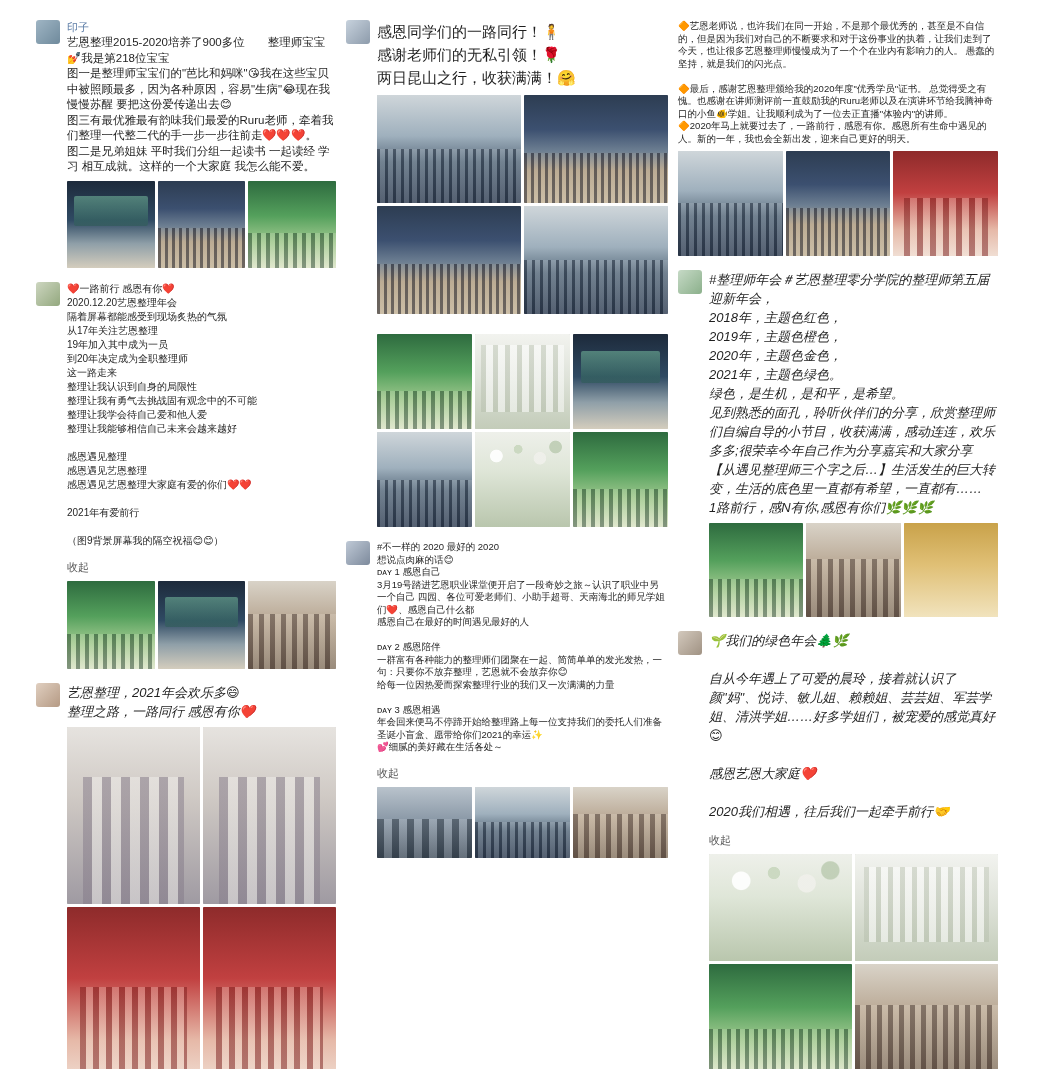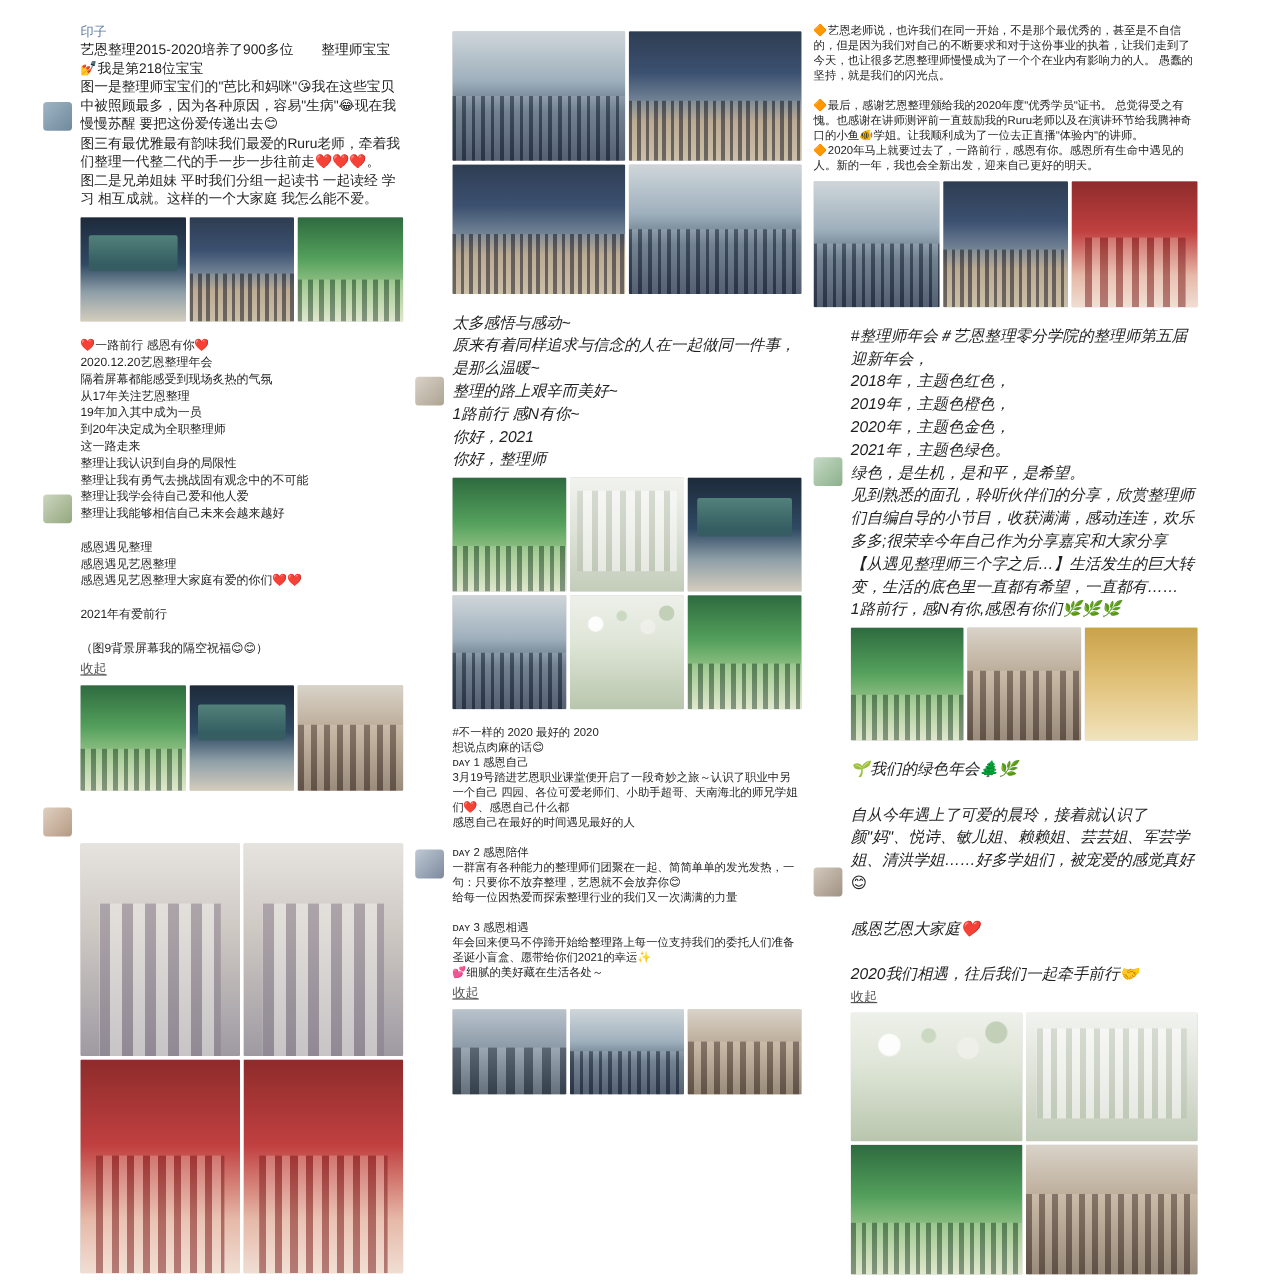--- a/index.html
+++ b/index.html
@@ -5,38 +5,38 @@
   html,body{margin:0;padding:0;background:#ffffff;}
   body{width:1056px;height:1069px;font-family:"Liberation Sans","DejaVu Sans",sans-serif;color:#1a1a1a;}
   .page{position:relative;width:1056px;height:1069px;background:#fff;overflow:hidden;}
   .board{position:absolute;left:28px;top:14px;width:1000px;height:1040px;background:#fff;}
   .cols{display:flex;gap:10px;padding:6px 8px 0 8px;box-sizing:border-box;width:1000px;}
   .col{display:flex;flex-direction:column;gap:14px;}
   .col1{width:300px;}
   .col2{width:322px;}
   .col3{width:320px;}
   .post{position:relative;background:#fff;}
-  .head{display:flex;gap:7px;align-items:center;}
+  .head{display:flex;gap:7px;align-items:flex-start;}
   .avatar{width:24px;height:24px;border-radius:3px;flex:0 0 auto;background:linear-gradient(135deg,#b9c6cf,#8fa2ae);}
   .avatar.g1{background:linear-gradient(135deg,#9fb5c4,#6f8a9c);}
   .avatar.g2{background:linear-gradient(135deg,#cdd6c0,#93a87e);}
   .avatar.g3{background:linear-gradient(135deg,#e0cfc0,#b59a84);}
   .avatar.g4{background:linear-gradient(135deg,#c7d2dd,#8d9bab);}
   .avatar.g5{background:linear-gradient(135deg,#d9d2c7,#ada392);}
   .avatar.g6{background:linear-gradient(135deg,#bfc9d6,#7d8a9c);}
   .avatar.g8{background:linear-gradient(135deg,#c6dac6,#8bb08b);}
   .avatar.g9{background:linear-gradient(135deg,#d3c9bd,#a09283);}
   .name{color:#5b7ca6;font-size:11px;line-height:14px;margin-bottom:1px;}
   .body{flex:1 1 auto;min-width:0;}
   .txt{font-size:11.5px;line-height:15.5px;white-space:pre-wrap;word-break:break-word;color:#1f1f1f;}
   .txt.big{font-size:15px;line-height:23px;}
   .txt.med{font-size:13px;line-height:19px;font-style:italic;}
   .txt.sm{font-size:10px;line-height:14px;}
   .txt.xs{font-size:9.5px;line-height:12.5px;}
-  .collapse{font-size:11px;color:#555;margin-top:2px;text-decoration:underline;}
+  .collapse{font-size:11px;color:#555;margin-top:12px;}
   .grid{display:grid;gap:3px;margin-top:6px;}
   .g-3{grid-template-columns:repeat(3,1fr);}
   .g-2{grid-template-columns:repeat(2,1fr);}
   .cell{position:relative;overflow:hidden;border-radius:1px;background:#ccc;}
   .cell.sq{aspect-ratio:1/1;}
   .cell.wide{aspect-ratio:4/3;}
   .cell.tall{aspect-ratio:3/4;}
   
   .ph{position:absolute;inset:0;}
   .ph.crowd{background:
@@ -143,20 +143,24 @@
               </div>
             <div class="cell sq">
                 <div class="ph people"></div>
               </div>
           </div>
         </div>
 
         <div class="post">
           <div class="head">
             <div class="avatar g3"></div>
+            <div class="body">
+              <div class="txt med">艺恩整理，2021年会欢乐多😄
+整理之路，一路同行 感恩有你❤️</div>
+            </div>
           </div>
           <div class="grid g-2" style="margin-left:31px;">
             <div class="cell tall">
                 <div class="ph dress"></div>
               </div>
             <div class="cell tall">
                 <div class="ph dress"></div>
               </div>
             <div class="cell tall">
                 <div class="ph red"></div>
@@ -166,48 +170,45 @@
               </div>
           </div>
 
         </div>
 
       </div>
 
       <div class="col col2">
 
         <div class="post">
+          <div class="head">
+            <div class="avatar g4"></div>
+            <div class="body">
+              <div class="txt big">感恩同学们的一路同行！🧍
+感谢老师们的无私引领！🌹
+两日昆山之行，收获满满！🤗</div>
+            </div>
+          </div>
           <div class="grid g-2" style="margin-left:31px;">
             <div class="cell wide">
                 <div class="ph hall"></div>
               </div>
             <div class="cell wide">
                 <div class="ph crowd"></div>
               </div>
             <div class="cell wide">
                 <div class="ph crowd"></div>
               </div>
             <div class="cell wide">
                 <div class="ph hall"></div>
               </div>
           </div>
         </div>
 
         <div class="post">
-          <div class="head">
-            <div class="avatar g5"></div>
-            <div class="body">
-              <div class="txt med">太多感悟与感动~
-原来有着同样追求与信念的人在一起做同一件事，是那么温暖~
-整理的路上艰辛而美好~
-1路前行 感N有你~
-你好，2021
-你好，整理师</div>
-            </div>
-          </div>
           <div class="grid g-3" style="margin-left:31px;">
             <div class="cell sq">
                 <div class="ph green"></div>
               </div>
             <div class="cell sq">
                 <div class="ph white"></div>
               </div>
             <div class="cell sq">
                 <div class="ph stage"></div>
               </div>

